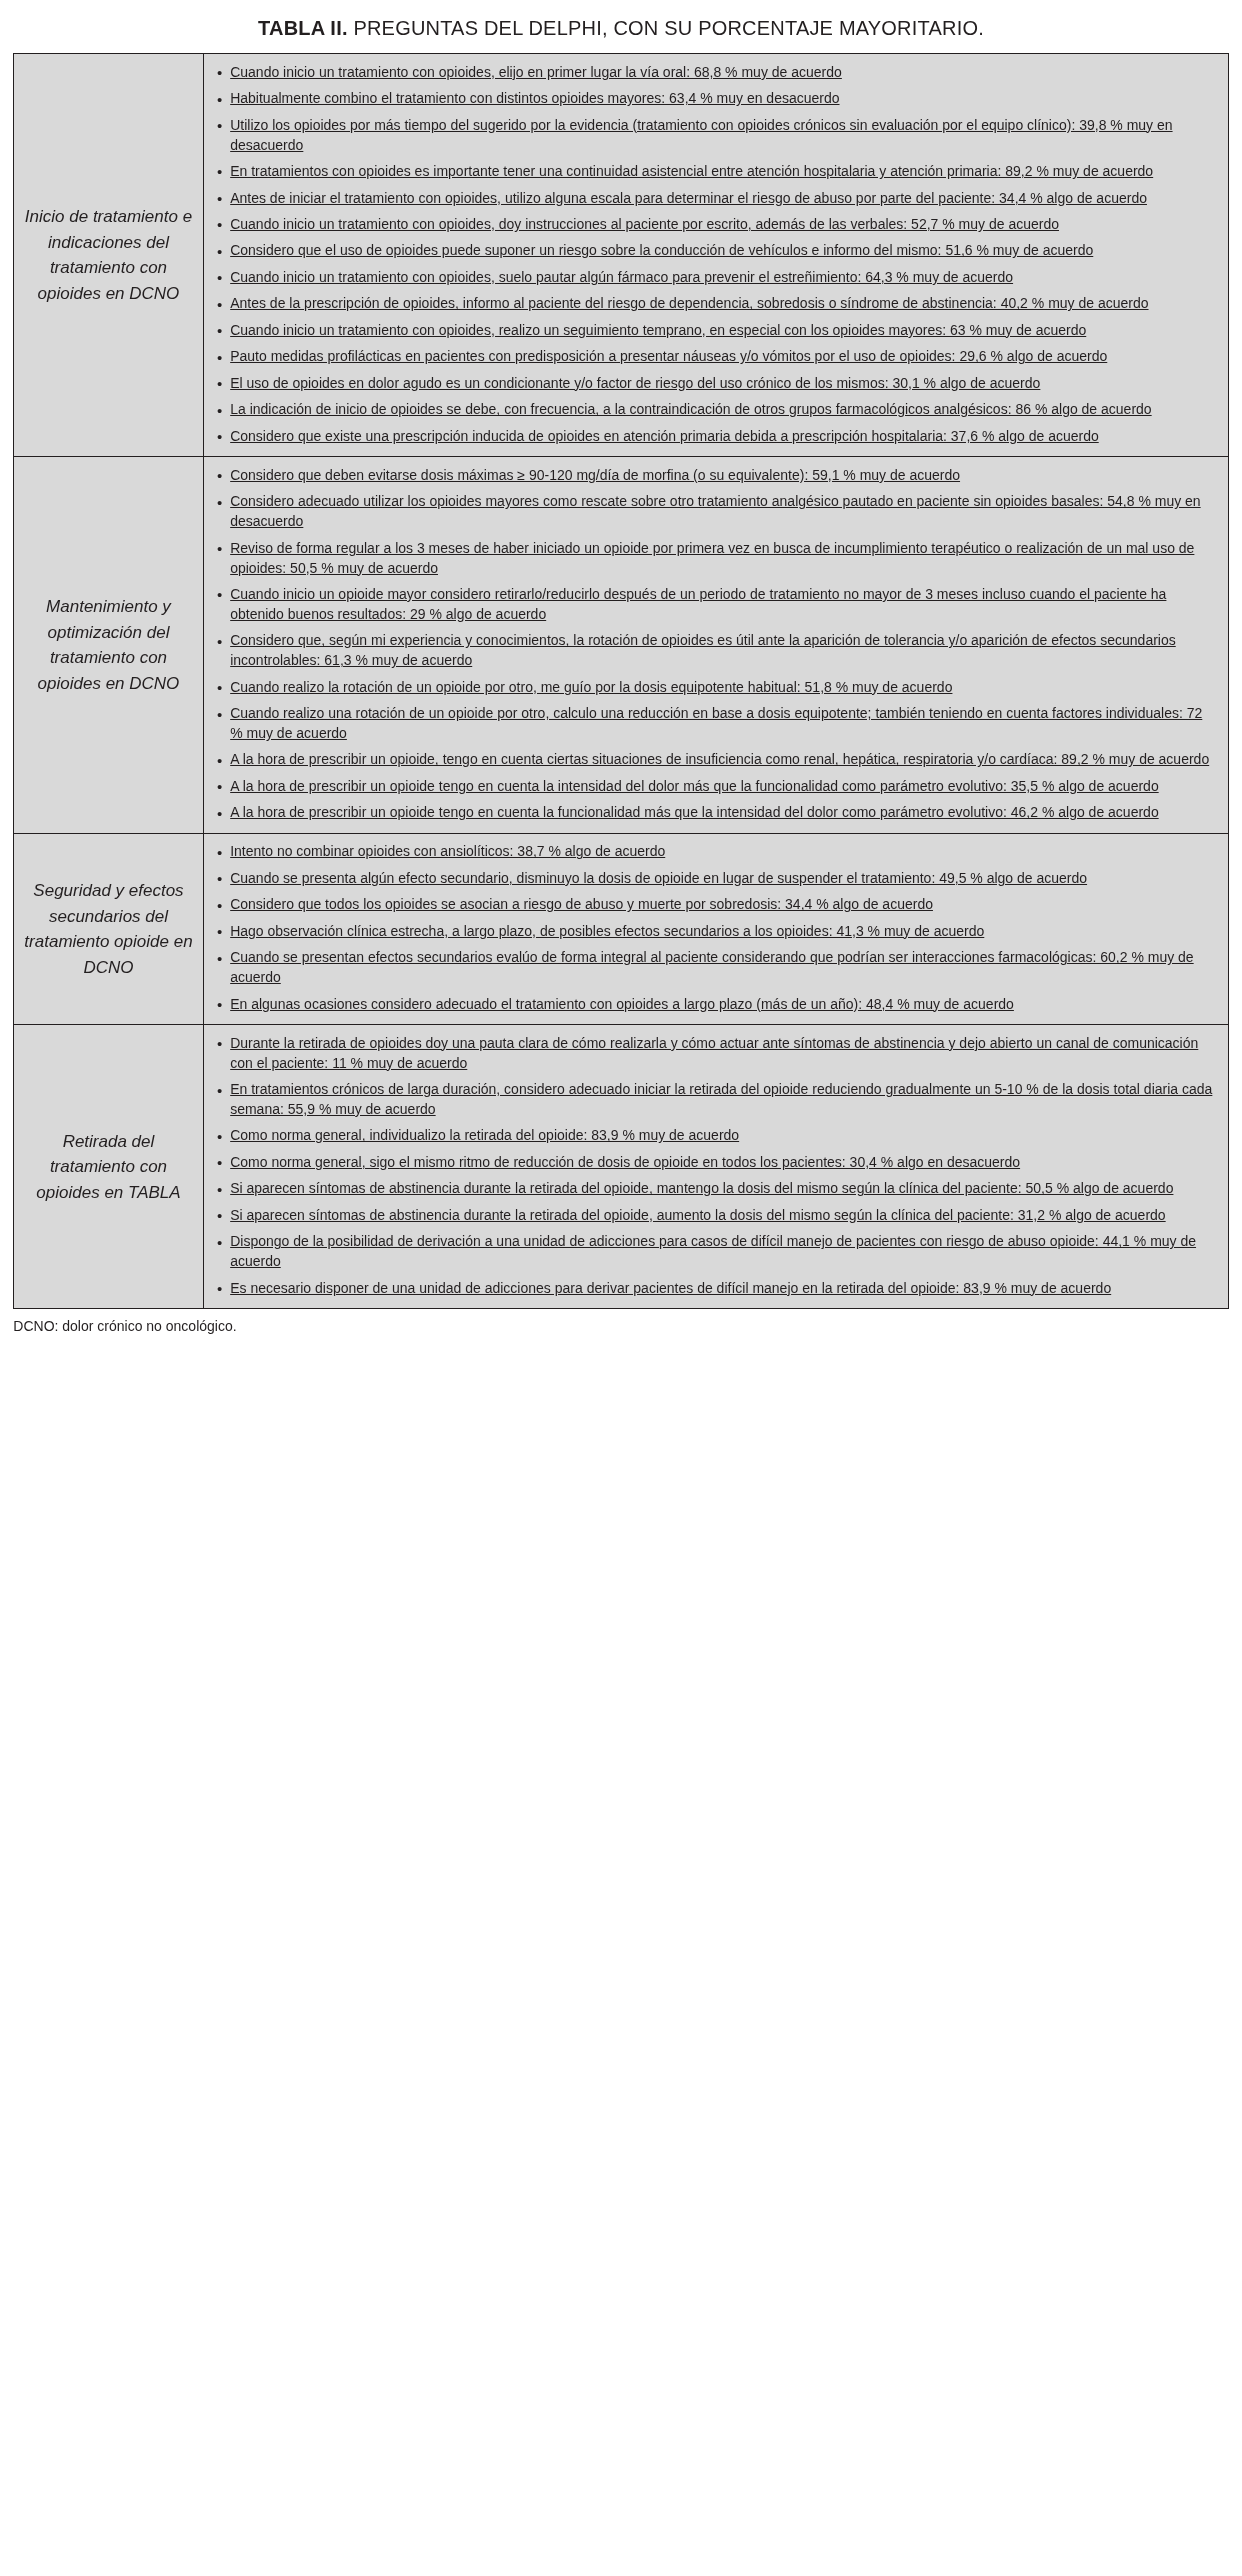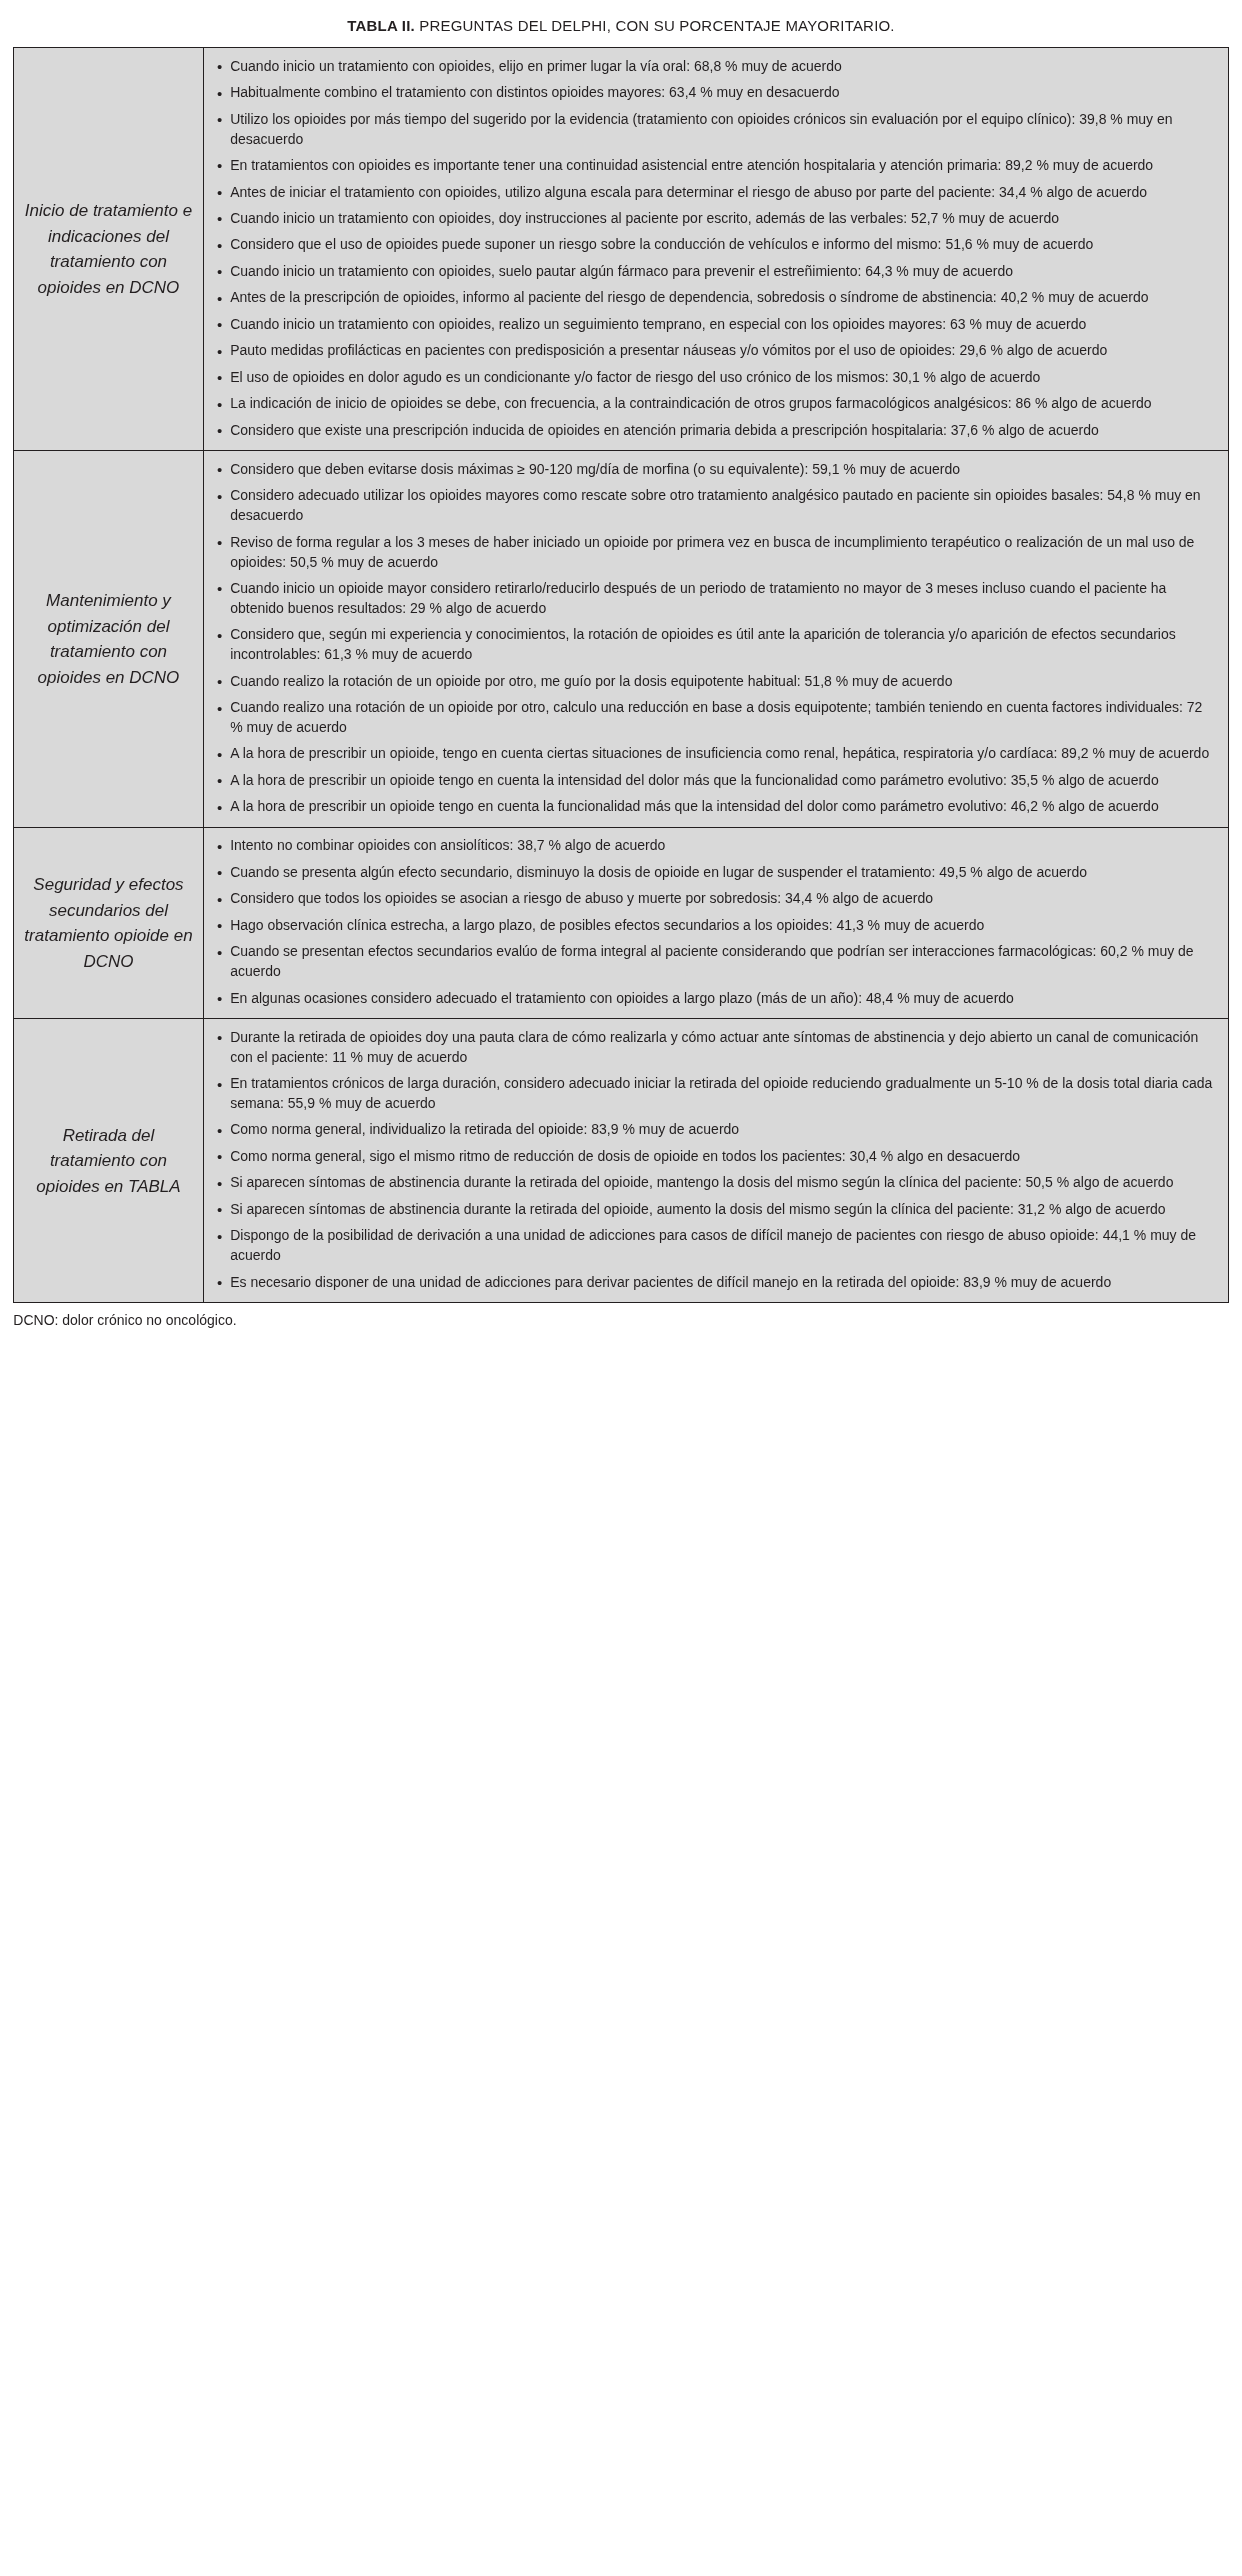--- a/index.html
+++ b/index.html
@@ -12,21 +12,21 @@
     font-family: "Liberation Sans", sans-serif;
     color: #231f20;
   }
   .page {
     width: 1242px;
     box-sizing: border-box;
     padding: 0;
   }
   .table-caption {
     text-align: center;
-    font-size: 15px;
+    font-size: 20px;
     letter-spacing: 0.2px;
     padding: 17px 0 13.3px 0;
     color: #231f20;
     font-weight: 400;
   }
   .table-caption .strong {
     font-weight: 700;
   }
   table.delphi {
     border-collapse: collapse;
@@ -49,20 +49,21 @@
     color: #231f20;
   }
   td.items {
     background: #d9d9d9;
     padding: 8.5px 11px 9.7px 8.5px;
   }
   ul.bullets {
     margin: 0;
     padding: 0;
     list-style: none;
+    text-decoration: underline;
   }
   ul.bullets li {
     position: relative;
     padding-left: 18px;
     font-size: 14px;
     line-height: 1.42;
     margin: 0 0 6.6px 0;
     color: #231f20;
   }
   ul.bullets li:last-child {

